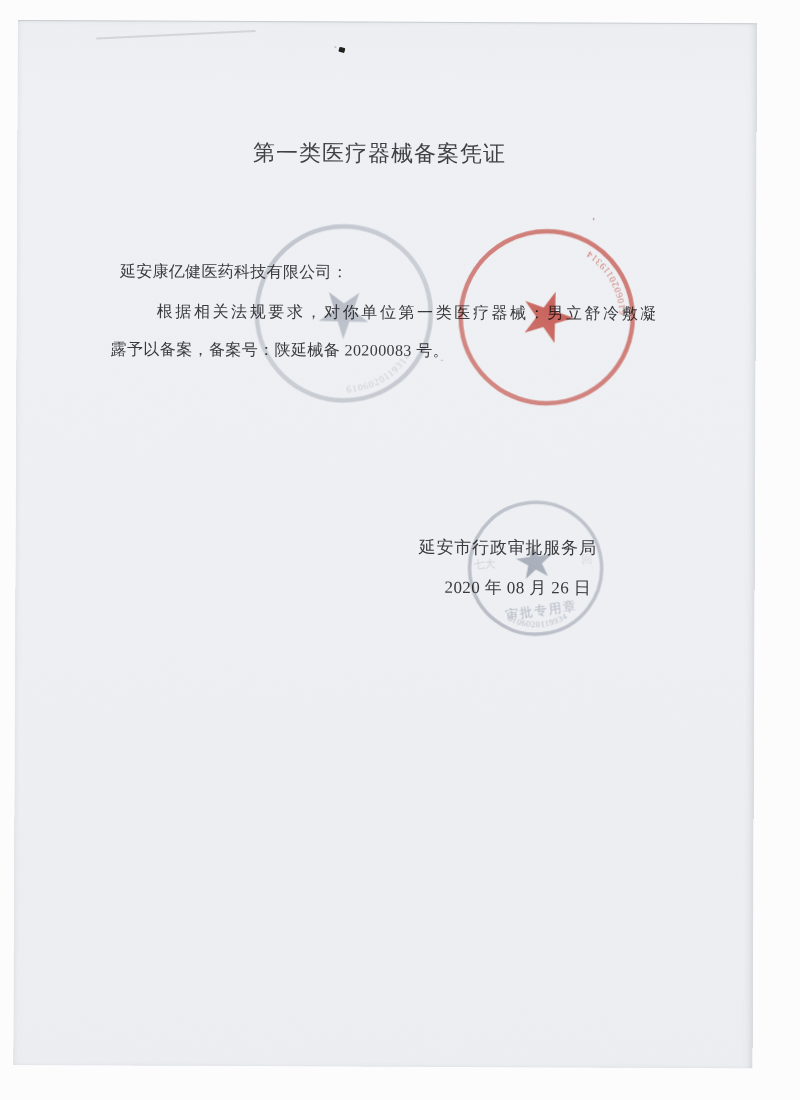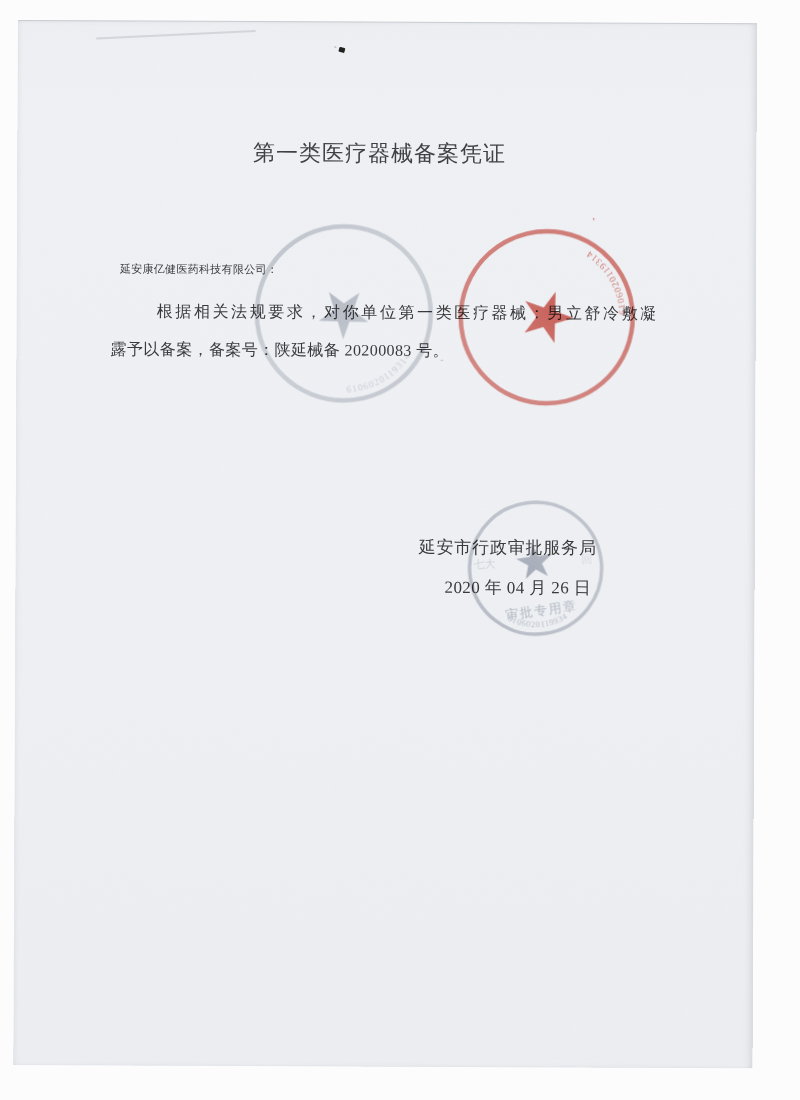--- a/index.html
+++ b/index.html
@@ -27,21 +27,21 @@
   .speck{
     position:absolute;left:321px;top:25px;width:6px;height:5px;
     background:#20201f;border-radius:1px;transform:rotate(15deg);
     box-shadow:-7px -1px 0 -2px rgba(90,92,95,.5);
   }
   .doc-text{position:absolute;color:#3a3a3d;white-space:nowrap;line-height:1;}
   .title{
     left:362px;top:120px;transform:translateX(-50%);
     font-size:22px;letter-spacing:1px;color:#414144;font-weight:500;
   }
-  .salutation{left:103px;top:242px;font-size:11px;letter-spacing:.3px;}
+  .salutation{left:103px;top:242px;font-size:16px;letter-spacing:.3px;}
   .body1{left:140px;top:282px;font-size:16px;letter-spacing:2.6px;}
   .body2{left:94px;top:320px;font-size:16px;letter-spacing:.4px;}
   .issuer{left:403px;top:516px;font-size:17px;letter-spacing:.8px;}
   .date{left:429px;top:556px;font-size:17px;letter-spacing:.4px;}
   
   .stamp{position:absolute;mix-blend-mode:multiply;pointer-events:none;}
   .stamp text{font-family:"Liberation Serif","DejaVu Serif",serif;}
   .stamp-a{left:227px;top:191px;opacity:.70;filter:blur(.35px);
     -webkit-mask-image:radial-gradient(circle at 42% 38%,rgba(0,0,0,.95),rgba(0,0,0,.55) 55%,rgba(0,0,0,.85));
     mask-image:radial-gradient(circle at 42% 38%,rgba(0,0,0,.95),rgba(0,0,0,.55) 55%,rgba(0,0,0,.85));}
@@ -67,21 +67,21 @@
     </svg>
 
     <div class="smudge"></div>
     <div class="speck"></div>
 
     <div class="doc-text title">第一类医疗器械备案凭证</div>
     <div class="doc-text salutation">延安康亿健医药科技有限公司：</div>
     <div class="doc-text body1">根据相关法规要求，对你单位第一类医疗器械：男立舒冷敷凝</div>
     <div class="doc-text body2">露予以备案，备案号：陕延械备 20200083 号。</div>
     <div class="doc-text issuer">延安市行政审批服务局</div>
-    <div class="doc-text date">2020 年 04 月 26 日</div>
+    <div class="doc-text date">2020 年 08 月 26 日</div>
 
     <svg class="stamp stamp-a" width="200" height="200" viewBox="-100 -100 200 200" aria-hidden="true">
       <g transform="rotate(-35)" color="#a0a6b2">
         <circle r="87" fill="none" stroke="currentColor" stroke-width="4.5"></circle>
         <polygon fill="currentColor" points="0,-26 5.84,-8.03 24.73,-8.03 9.45,3.07 15.28,21.03 0,9.93 -15.28,21.03 -9.45,3.07 -24.73,-8.03 -5.84,-8.03"></polygon>
         <defs>
           <path id="arcA" d="M 0,68 A 68,68 0 1,1 -0.2,68"></path>
           <path id="arcA2" d="M -79,0 A 79,79 0 1,0 79,0"></path>
         </defs>
         <text font-size="18" fill="currentColor" letter-spacing="5.5">

